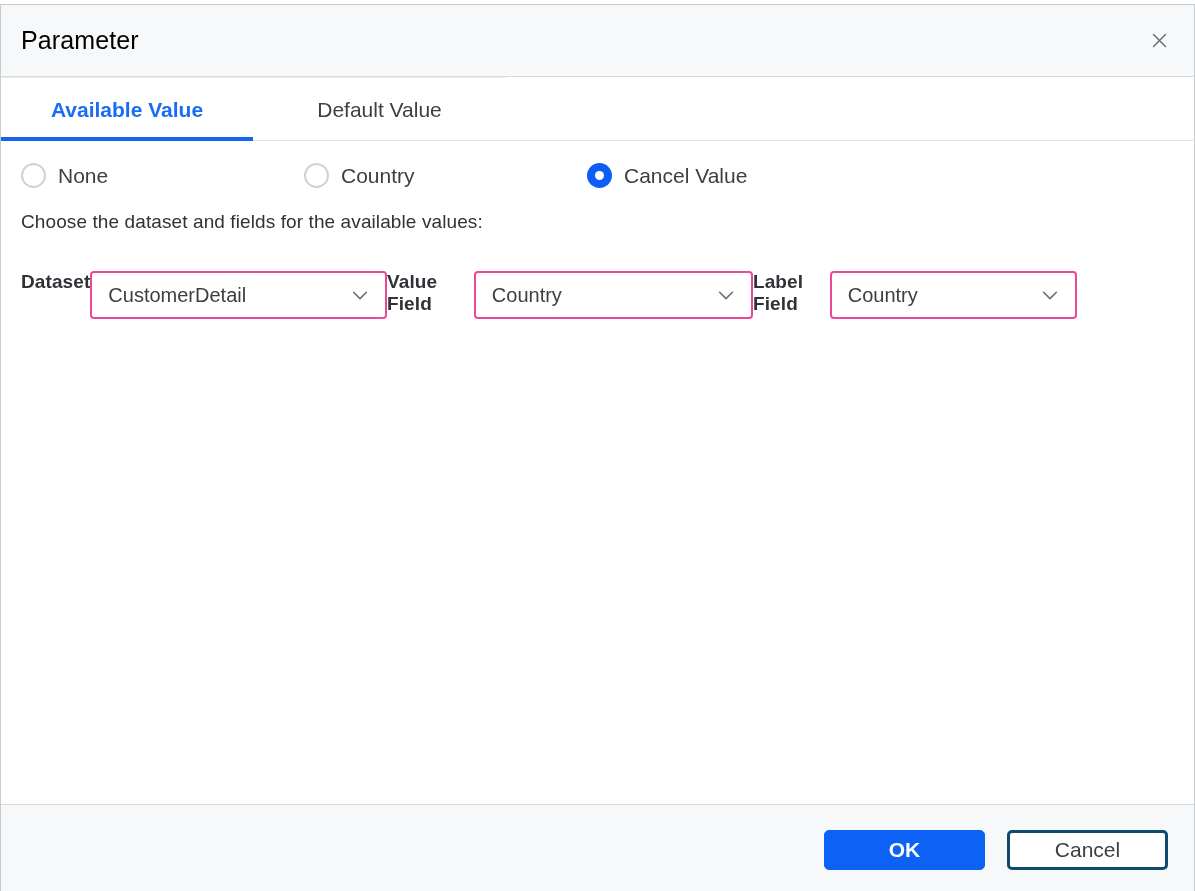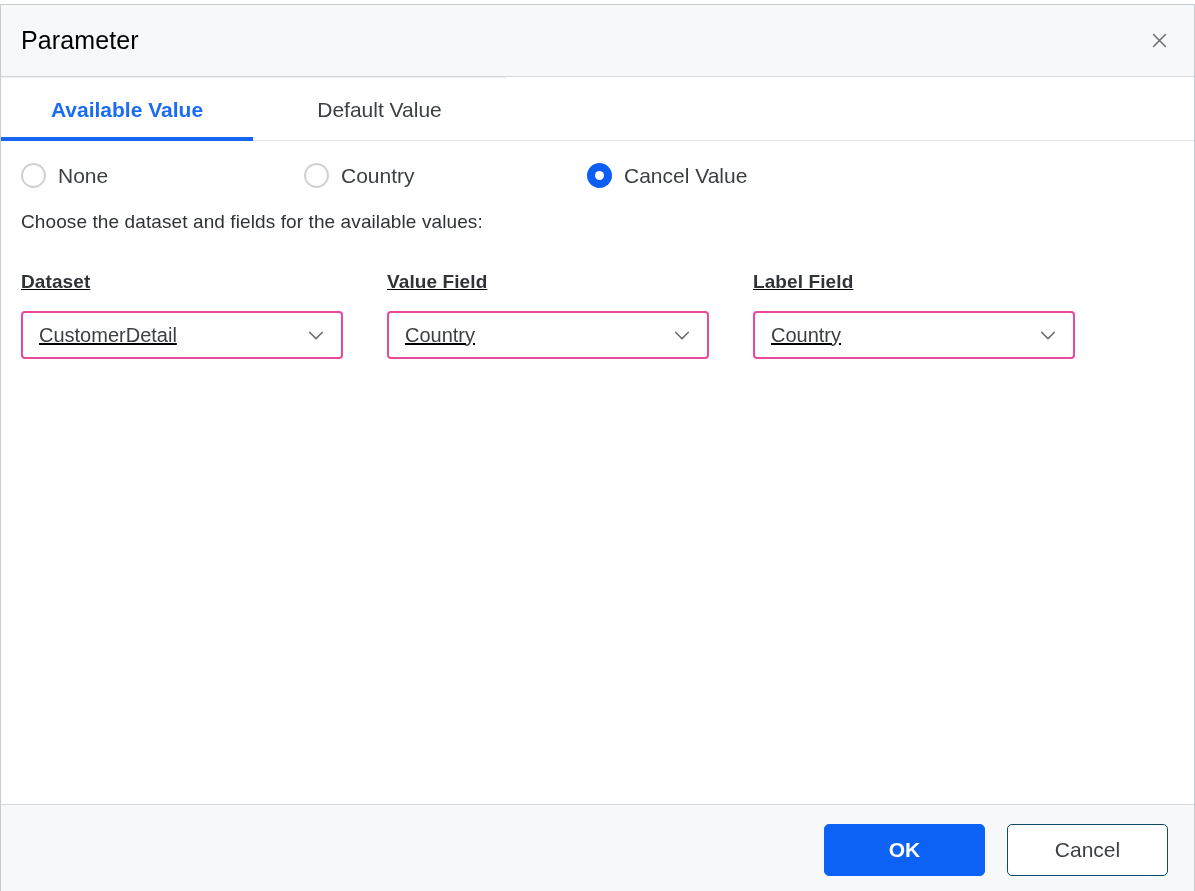--- a/index.html
+++ b/index.html
@@ -172,22 +172,21 @@
     color: #2f3337;
     letter-spacing: 0.1px;
   }
 
   .fields-row {
     display: flex;
     margin-top: 38px;
   }
   .field {
     display: flex;
-    flex-direction: column;
-    text-decoration: underline;
+    flex-direction: row;
   }
   .field.f-dataset { width: 366px; }
   .field.f-value   { width: 366px; }
   .field.f-label   { width: 324px; }
 
   .field-label {
     font-size: 19px;
     font-weight: bold;
     color: #2f3337;
     margin-bottom: 18px;
@@ -236,21 +235,21 @@
     height: 90px;
     background: #f7f8f9;
     border-top: 1px solid #d6d8da;
     display: flex;
     align-items: center;
     justify-content: flex-end;
     padding-right: 26px;
     box-sizing: border-box;
   }
   .btn {
-    height: 52px;
+    height: 40px;
     border-radius: 5px;
     box-sizing: border-box;
     display: flex;
     align-items: center;
     justify-content: center;
     font-size: 21px;
     cursor: pointer;
     user-select: none;
   }
   .btn-ok {
@@ -258,21 +257,21 @@
     background: #0b62f4;
     color: #ffffff;
     border: 1px solid #0b62f4;
     font-weight: bold;
     margin-right: 22px;
   }
   .btn-cancel {
     width: 161px;
     background: #ffffff;
     color: #3c4043;
-    border: 1px solid #0c4a6e;
+    border: 3px solid #0c4a6e;
   }
 </style>
 </head>
 <body>
 
 <div class="dialog">
 
   <div class="titlebar">
     <div class="title-text">Parameter</div>
     <div class="close-btn">

